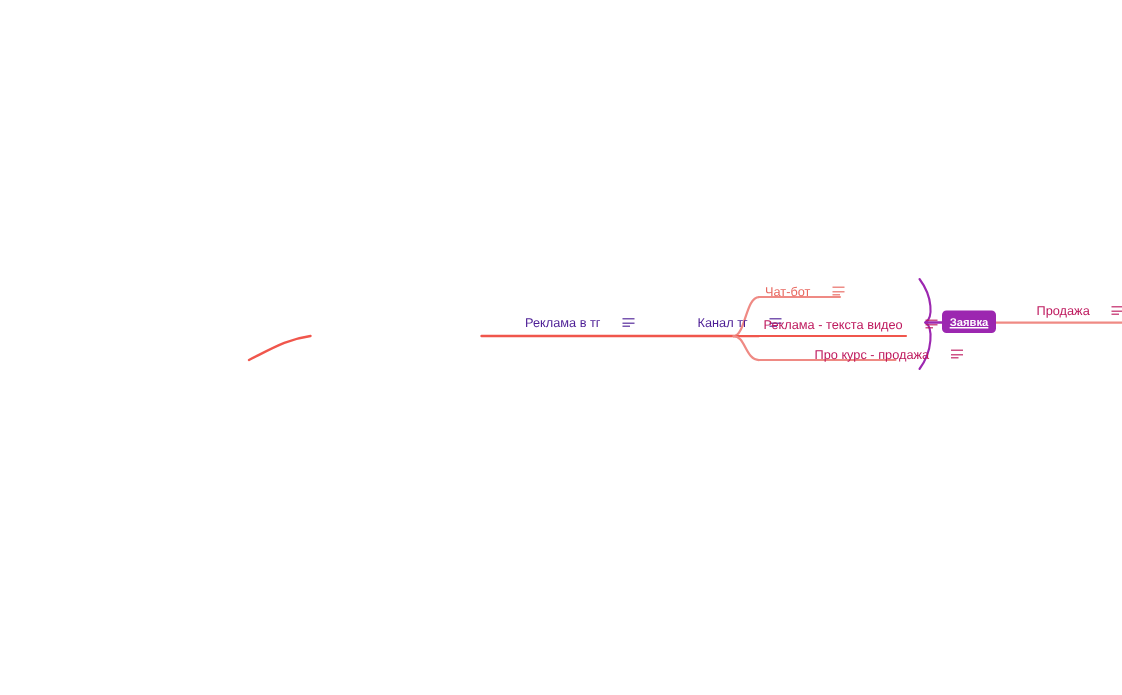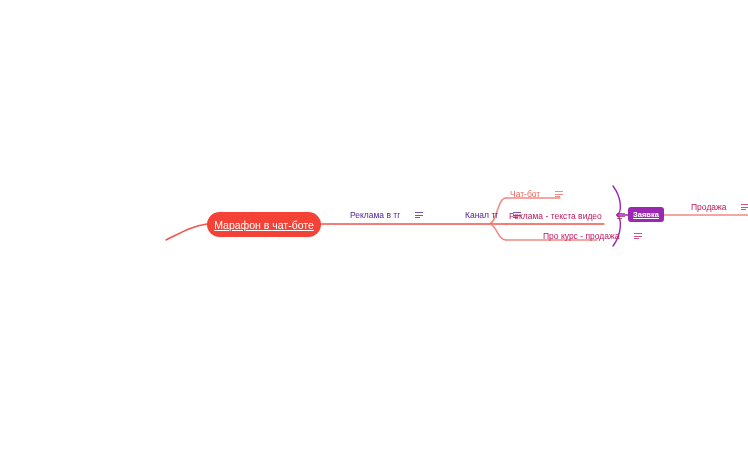--- a/index.html
+++ b/index.html
@@ -124,21 +124,20 @@
     <path d="M 506 240 L 597 240" fill="none" stroke="#ef8a84" stroke-width="1.4" stroke-linecap="round"></path>
 
     <path d="M 613 186 C 622 198 622 212 617 215" fill="none" stroke="#9c27b0" stroke-width="1.4" stroke-linecap="round"></path>
     <path d="M 617 215 C 622 218 622 234 613 246" fill="none" stroke="#9c27b0" stroke-width="1.4" stroke-linecap="round"></path>
     <path d="M 617 215 L 628 215" fill="none" stroke="#9c27b0" stroke-width="1.6" stroke-linecap="round"></path>
 
     <path d="M 664 215 L 748 215" fill="none" stroke="#ef8a84" stroke-width="1.5" stroke-linecap="round"></path>
   </svg>
 
 
-  <div class="node node-stage">Марафон в чат-боте</div>
 
   <div class="node node-request">Заявка</div>
 
   <div class="branch c-red" style="left:350px; top:211px;">
     <span class="branch-text">Реклама в тг</span>
     <span class="note-icon">
         <i></i>
         <i></i>
         <i></i>
       </span>

